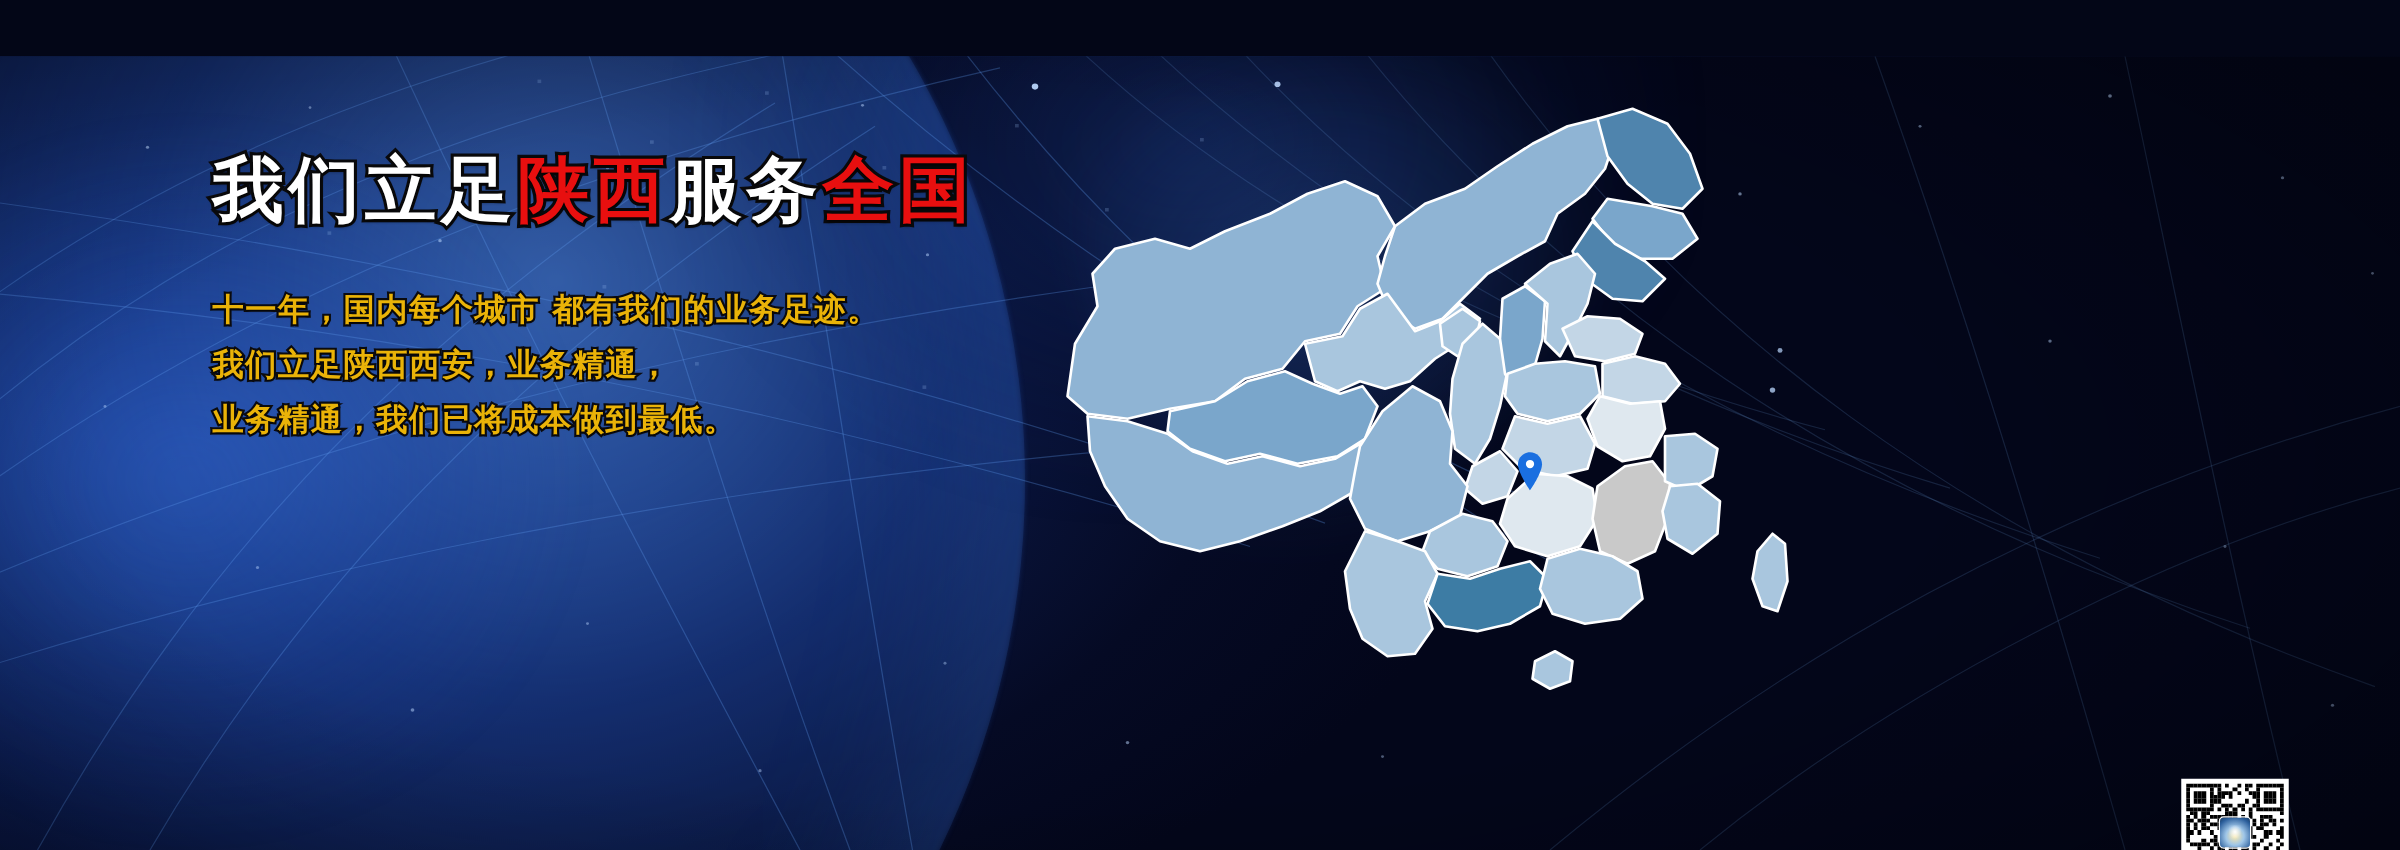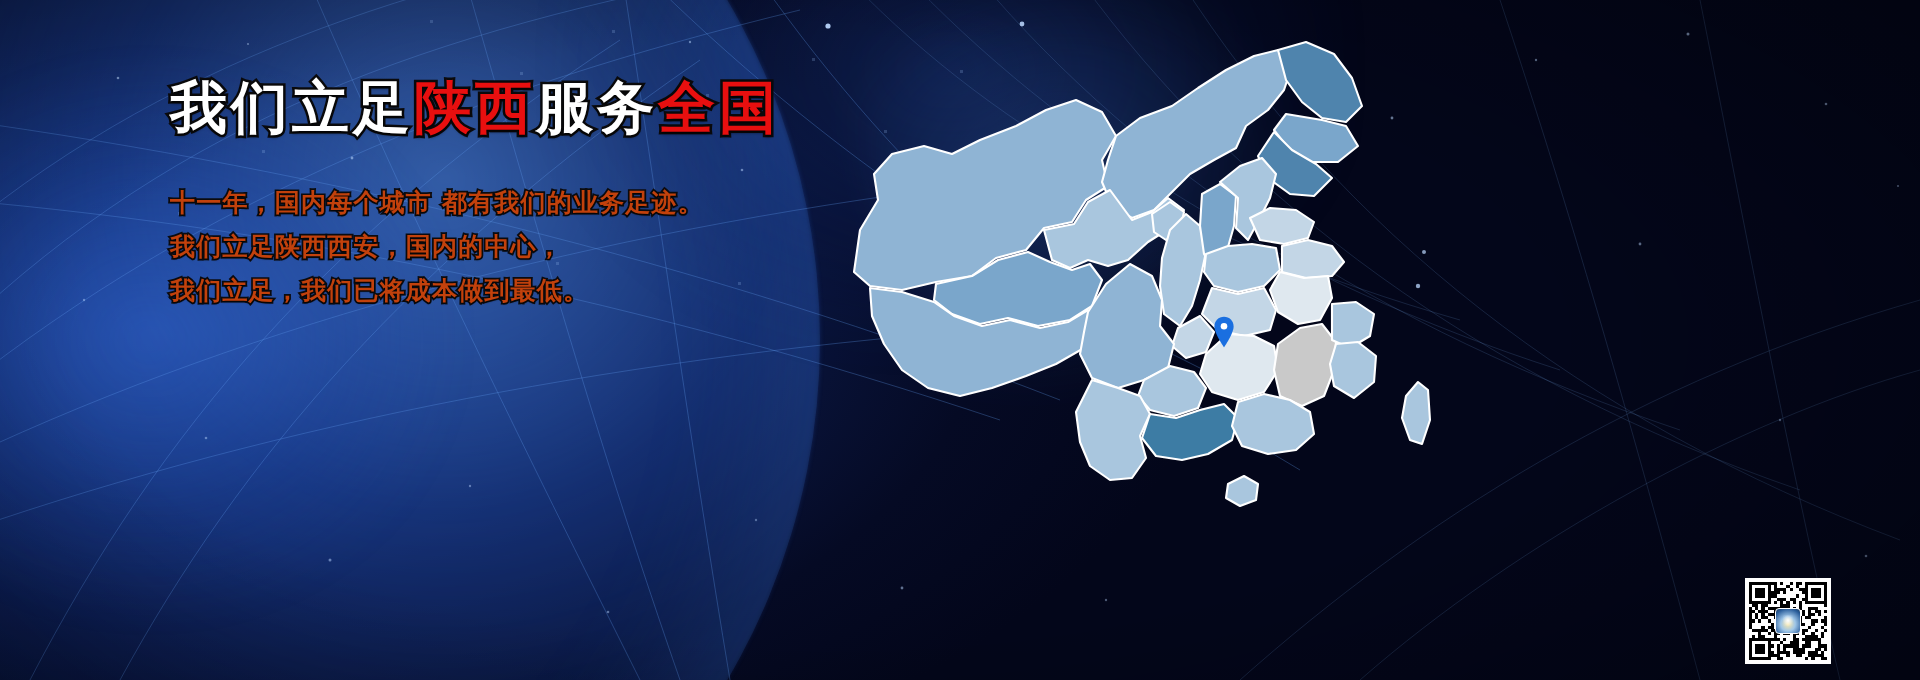--- a/index.html
+++ b/index.html
@@ -2,21 +2,21 @@
 <html><head>
 <meta charset="utf-8">
 <style>
   * { margin:0; padding:0; box-sizing:border-box; }
   html,body { width:1920px; height:680px; overflow:hidden; }
   body {
     font-family:"Liberation Sans", sans-serif;
     background:#030617;
     position:relative;
   }
-  #stage { position:absolute; inset:0; overflow:hidden; }
+  #stage { position:absolute; inset:0; overflow:hidden;margin-top:45px; }
 
   
   .bg-base{
     position:absolute; inset:0;
     background:
       radial-gradient(ellipse 55% 75% at 8% 48%, #1b3a86 0%, #122a66 28%, #0a1640 55%, #050a24 78%, #03061a 100%),
       radial-gradient(ellipse 70% 60% at 48% 10%, #0d1c4d 0%, #060c28 60%, #03061a 100%),
       linear-gradient(105deg,#050b26 0%,#061131 30%,#040a20 62%,#02040f 100%);
   }
   .globe{
@@ -68,21 +68,21 @@
     -webkit-text-stroke:5px #0a0a0c;
     paint-order:stroke fill;
     text-shadow:0 2px 3px rgba(0,0,0,.75);
   }
   .hl-w{ color:#ffffff; }
   .hl-r{ color:#e80f0f; }
 
   .body-lines{ margin-top:44px; }
   .body-line{
     font-size:25px; line-height:44px; font-weight:bold;
-    color:#c2410c; letter-spacing:1.2px; white-space:nowrap;
+    color:#eab308; letter-spacing:1.2px; white-space:nowrap;
     font-family:"DejaVu Sans","Liberation Sans",sans-serif;
     -webkit-text-stroke:3.4px #0c0c10;
     paint-order:stroke fill;
     text-shadow:0 1px 2px rgba(0,0,0,.8);
   }
 
   
   .connector{
     position:absolute; left:875px; top:258px; width:110px; height:1px;
     background:#0e0e12;
@@ -218,22 +218,22 @@
   </div>
 
   <div class="vignette"></div>
 
   <div class="copy">
     <div class="headline">
       <span class="hl-w">我们立足</span><span class="hl-r">陕西</span><span class="hl-w">服务</span><span class="hl-r">全国</span>
     </div>
     <div class="body-lines">
       <div class="body-line">十一年，国内每个城市 都有我们的业务足迹。</div>
-      <div class="body-line">我们立足陕西西安，国内的中心，</div>
-      <div class="body-line">我们立足，我们已将成本做到最低。</div>
+      <div class="body-line">我们立足陕西西安，业务精通，</div>
+      <div class="body-line">业务精通，我们已将成本做到最低。</div>
     </div>
   </div>
 
   <div class="connector"></div>
 
   <div class="map">
     <svg viewBox="0 0 660 560">
 
       <path fill="#8fb4d4" d="M14,258 L20,216 L38,186 L34,160 L52,140 L84,132 L112,140 L140,126 L176,112 L206,96 L236,86 L262,98 L276,122 L262,146 L268,172 L246,186 L232,208 L204,214 L186,236 L156,244 L132,262 L96,268 L62,276 L30,272 Z"></path>
 

